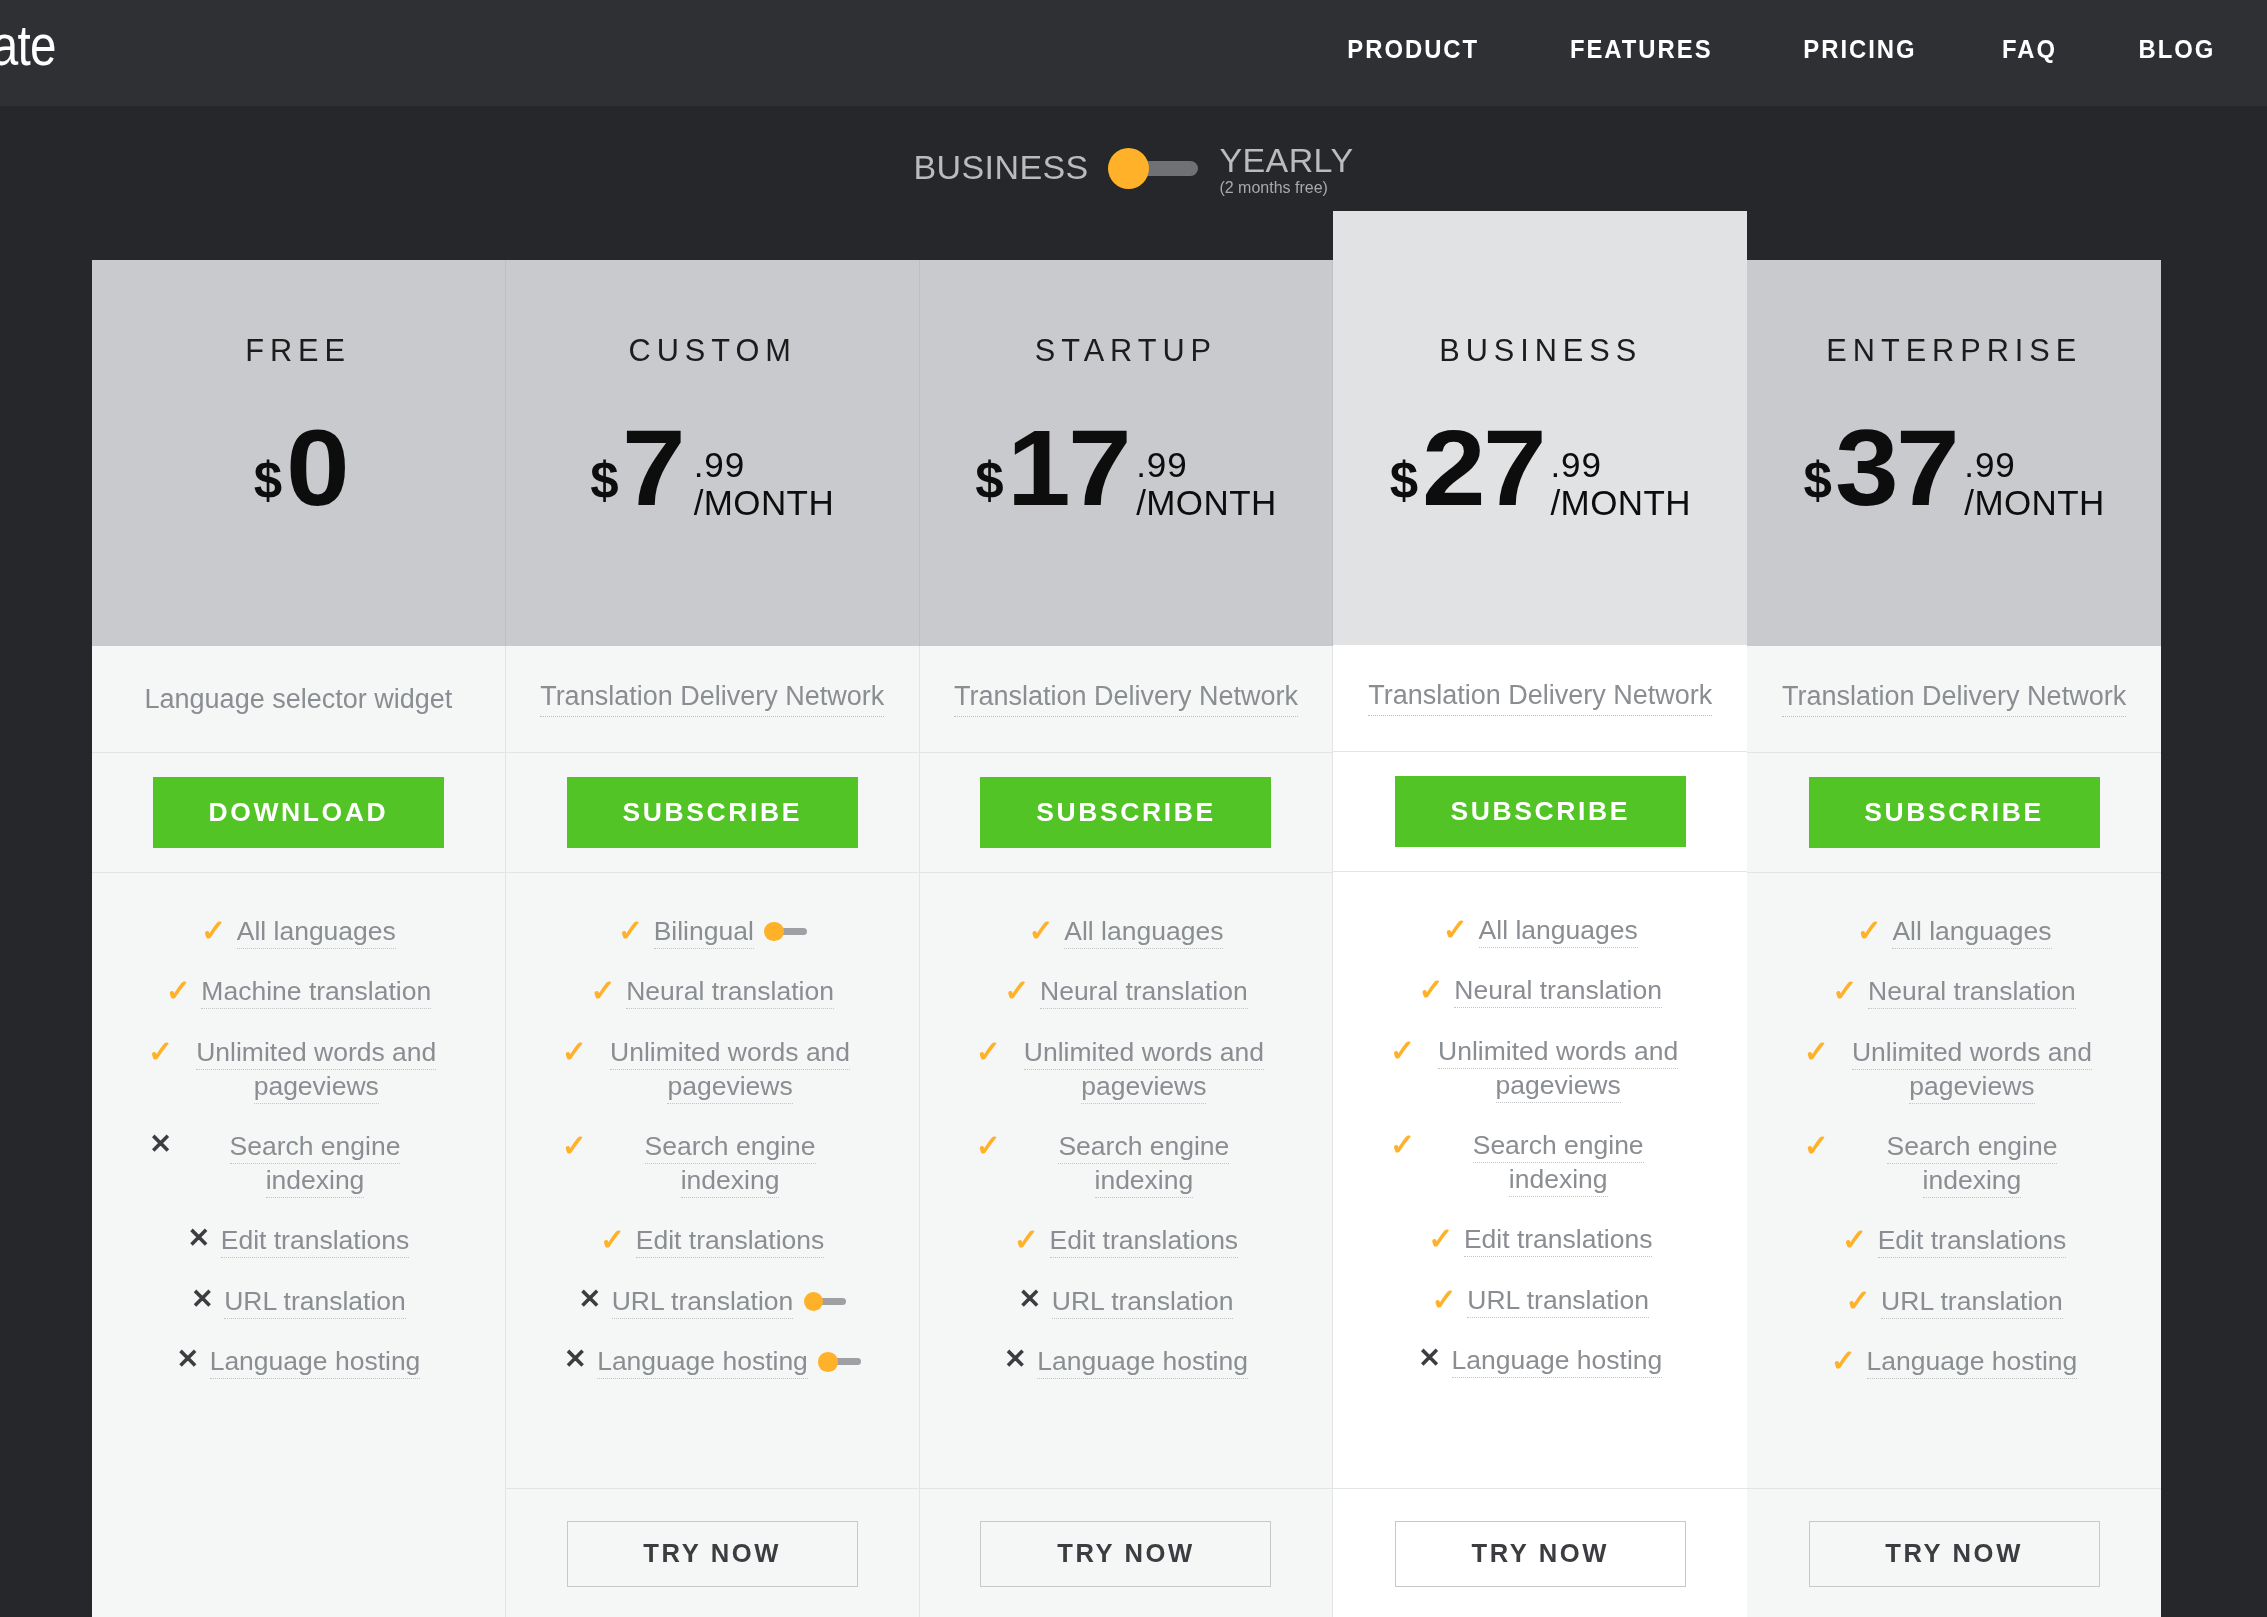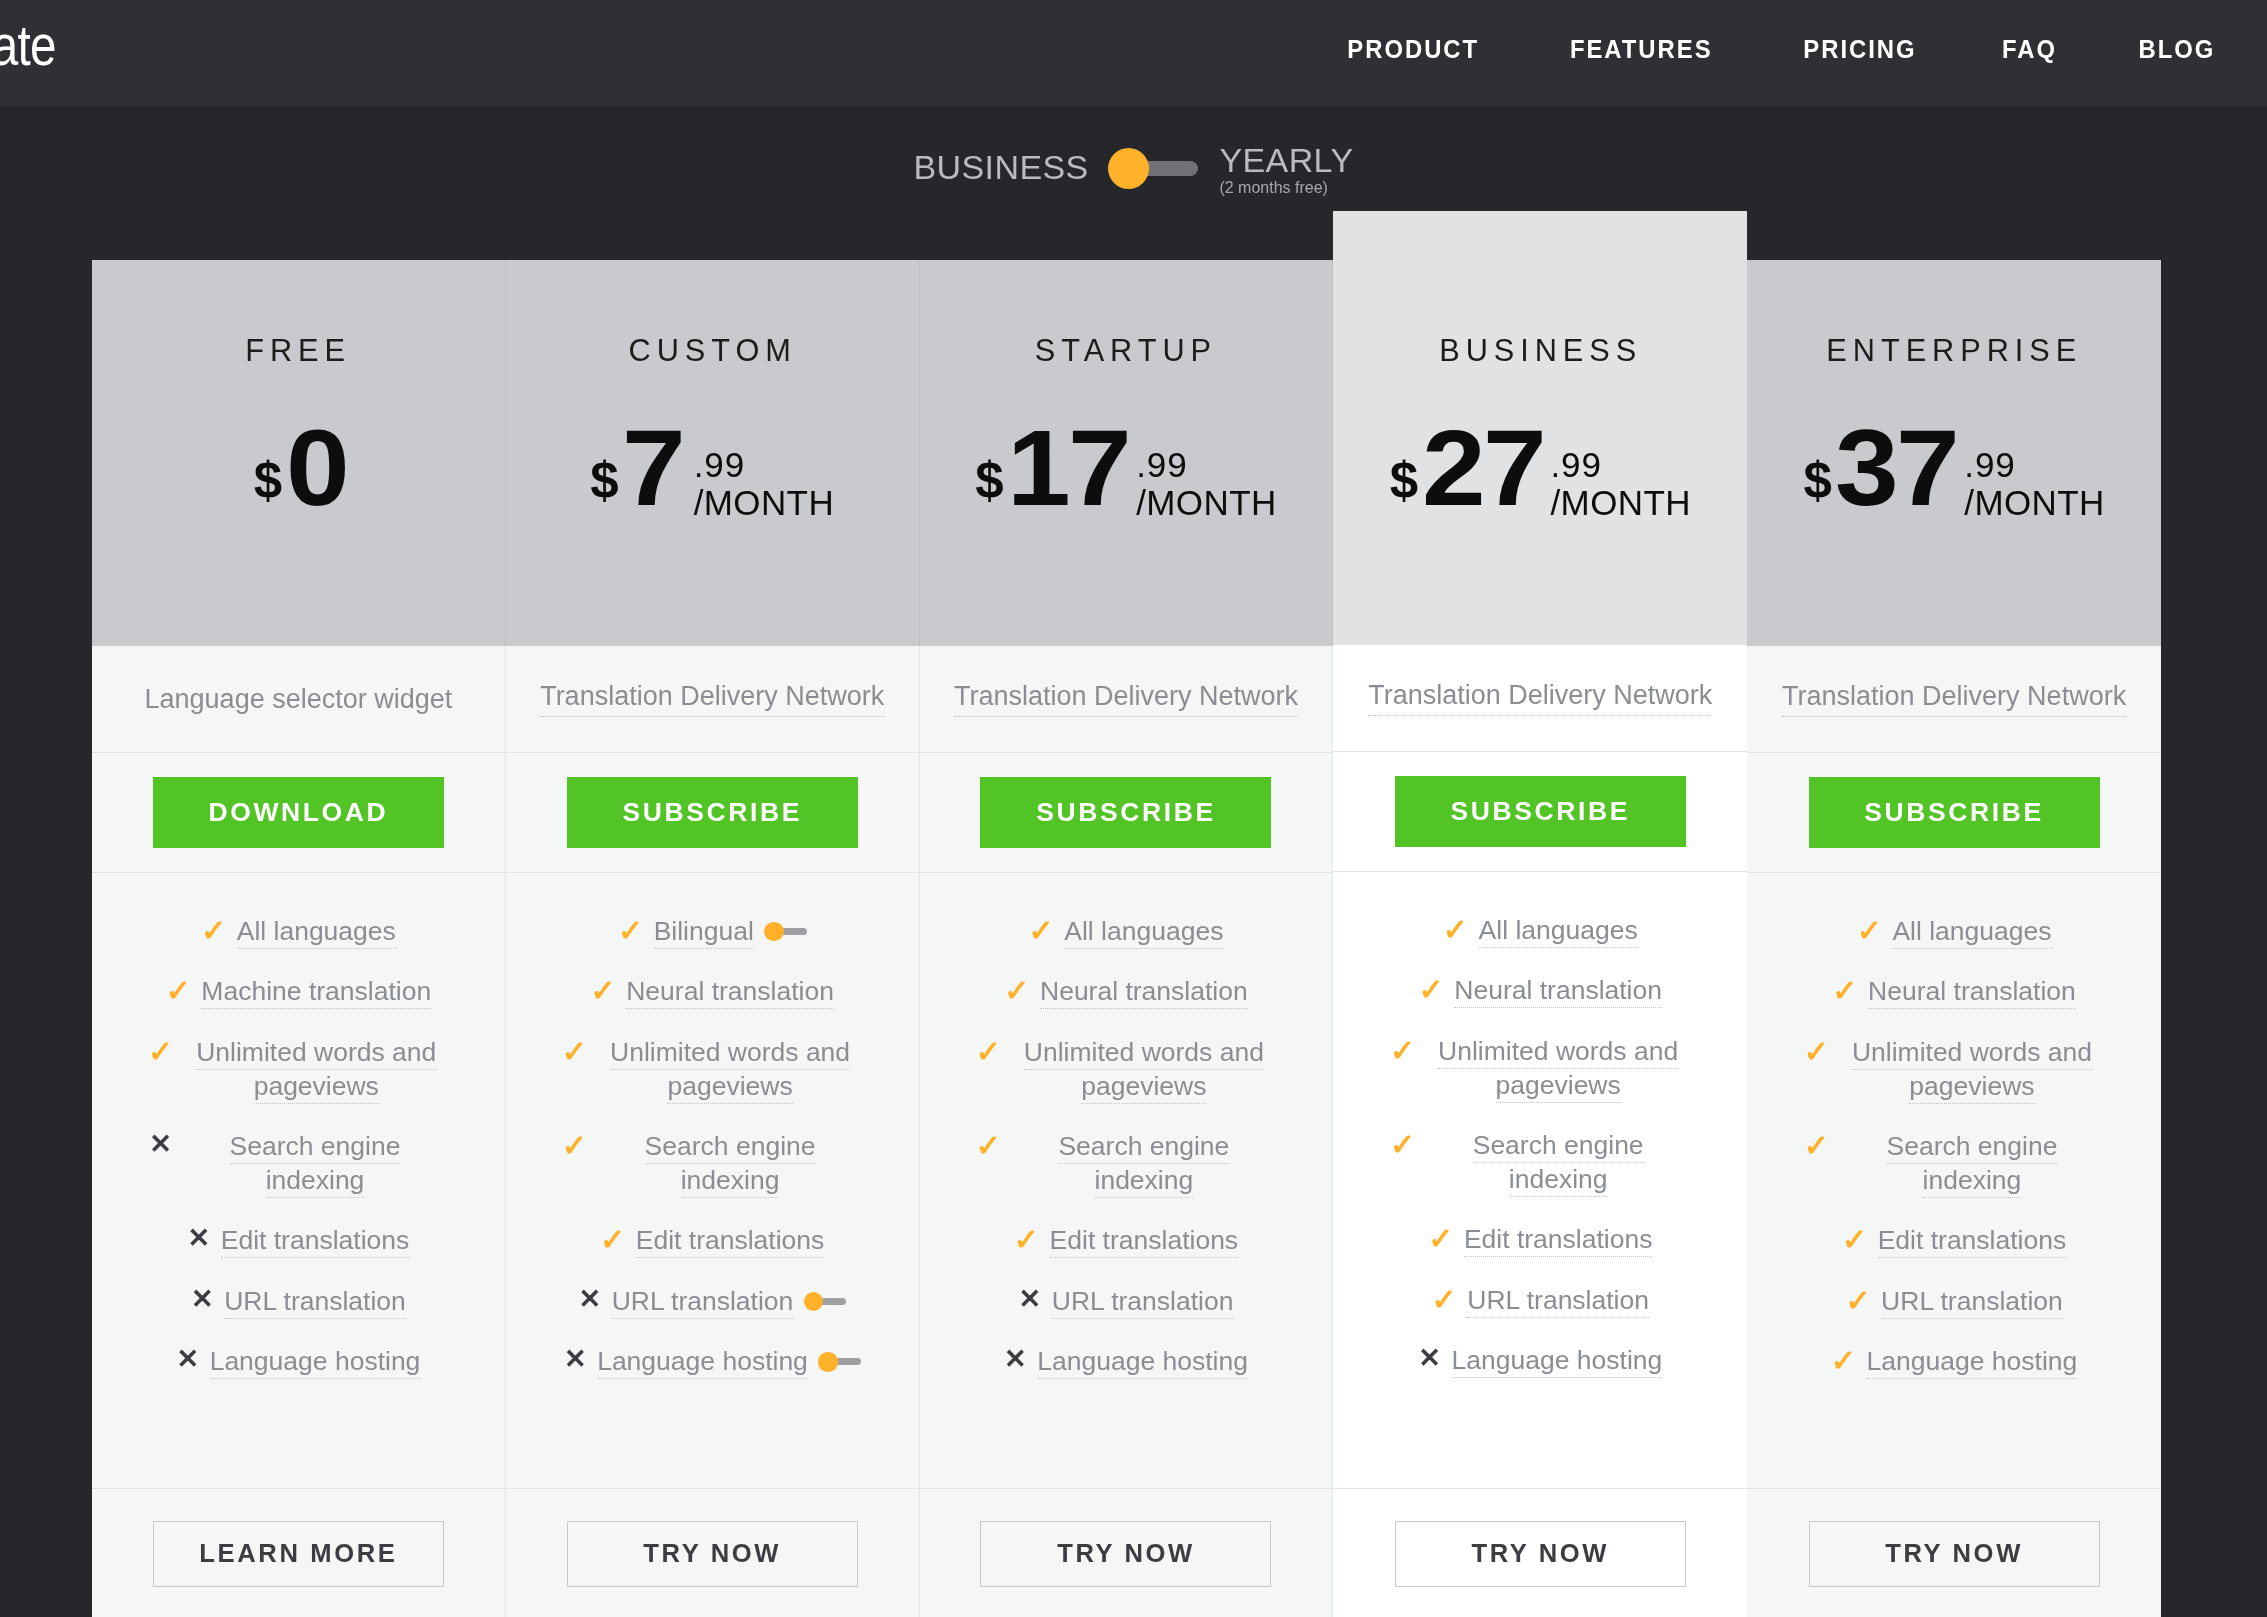--- a/index.html
+++ b/index.html
@@ -272,23 +272,20 @@
         </div>
         <div class="feat">
           <span class="mark no">✕</span>
           <div class="feat-label"><span>URL translation</span></div>
         </div>
         <div class="feat">
           <span class="mark no">✕</span>
           <div class="feat-label"><span>Language hosting</span></div>
         </div>
       </div>
-      <div class="bottom-row">
-        <button class="btn-outline">LEARN MORE</button>
-      </div>
     </div>
     <div class="col">
       <div class="plan-head">
         <div class="plan-name">CUSTOM</div>
         <div class="price-row">
           <span class="cur">$</span>
           <span class="amount">7</span>
           <span class="suffix">
             <span class="cents">.99</span>
             <span class="per">/MONTH</span>

